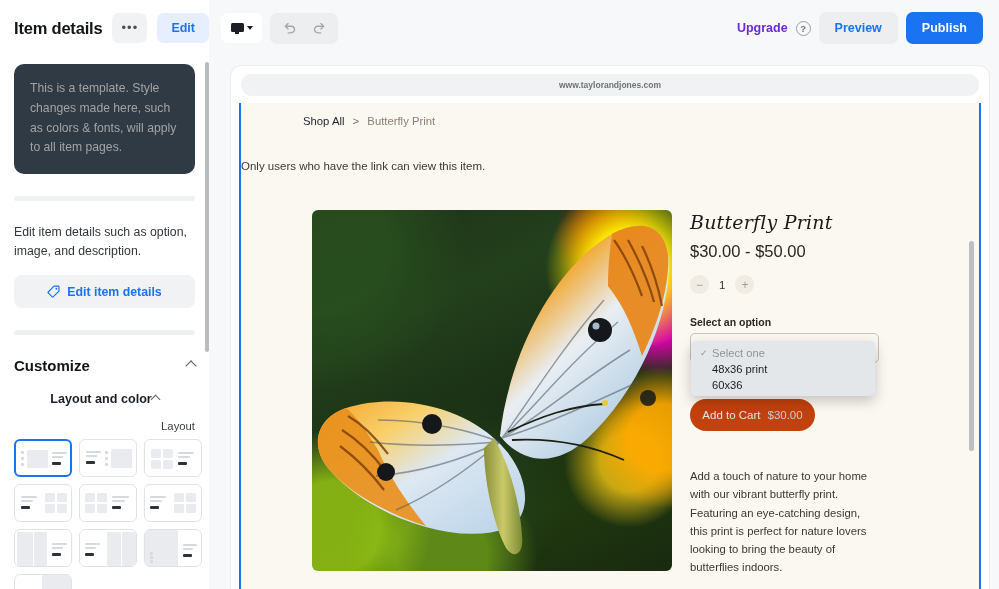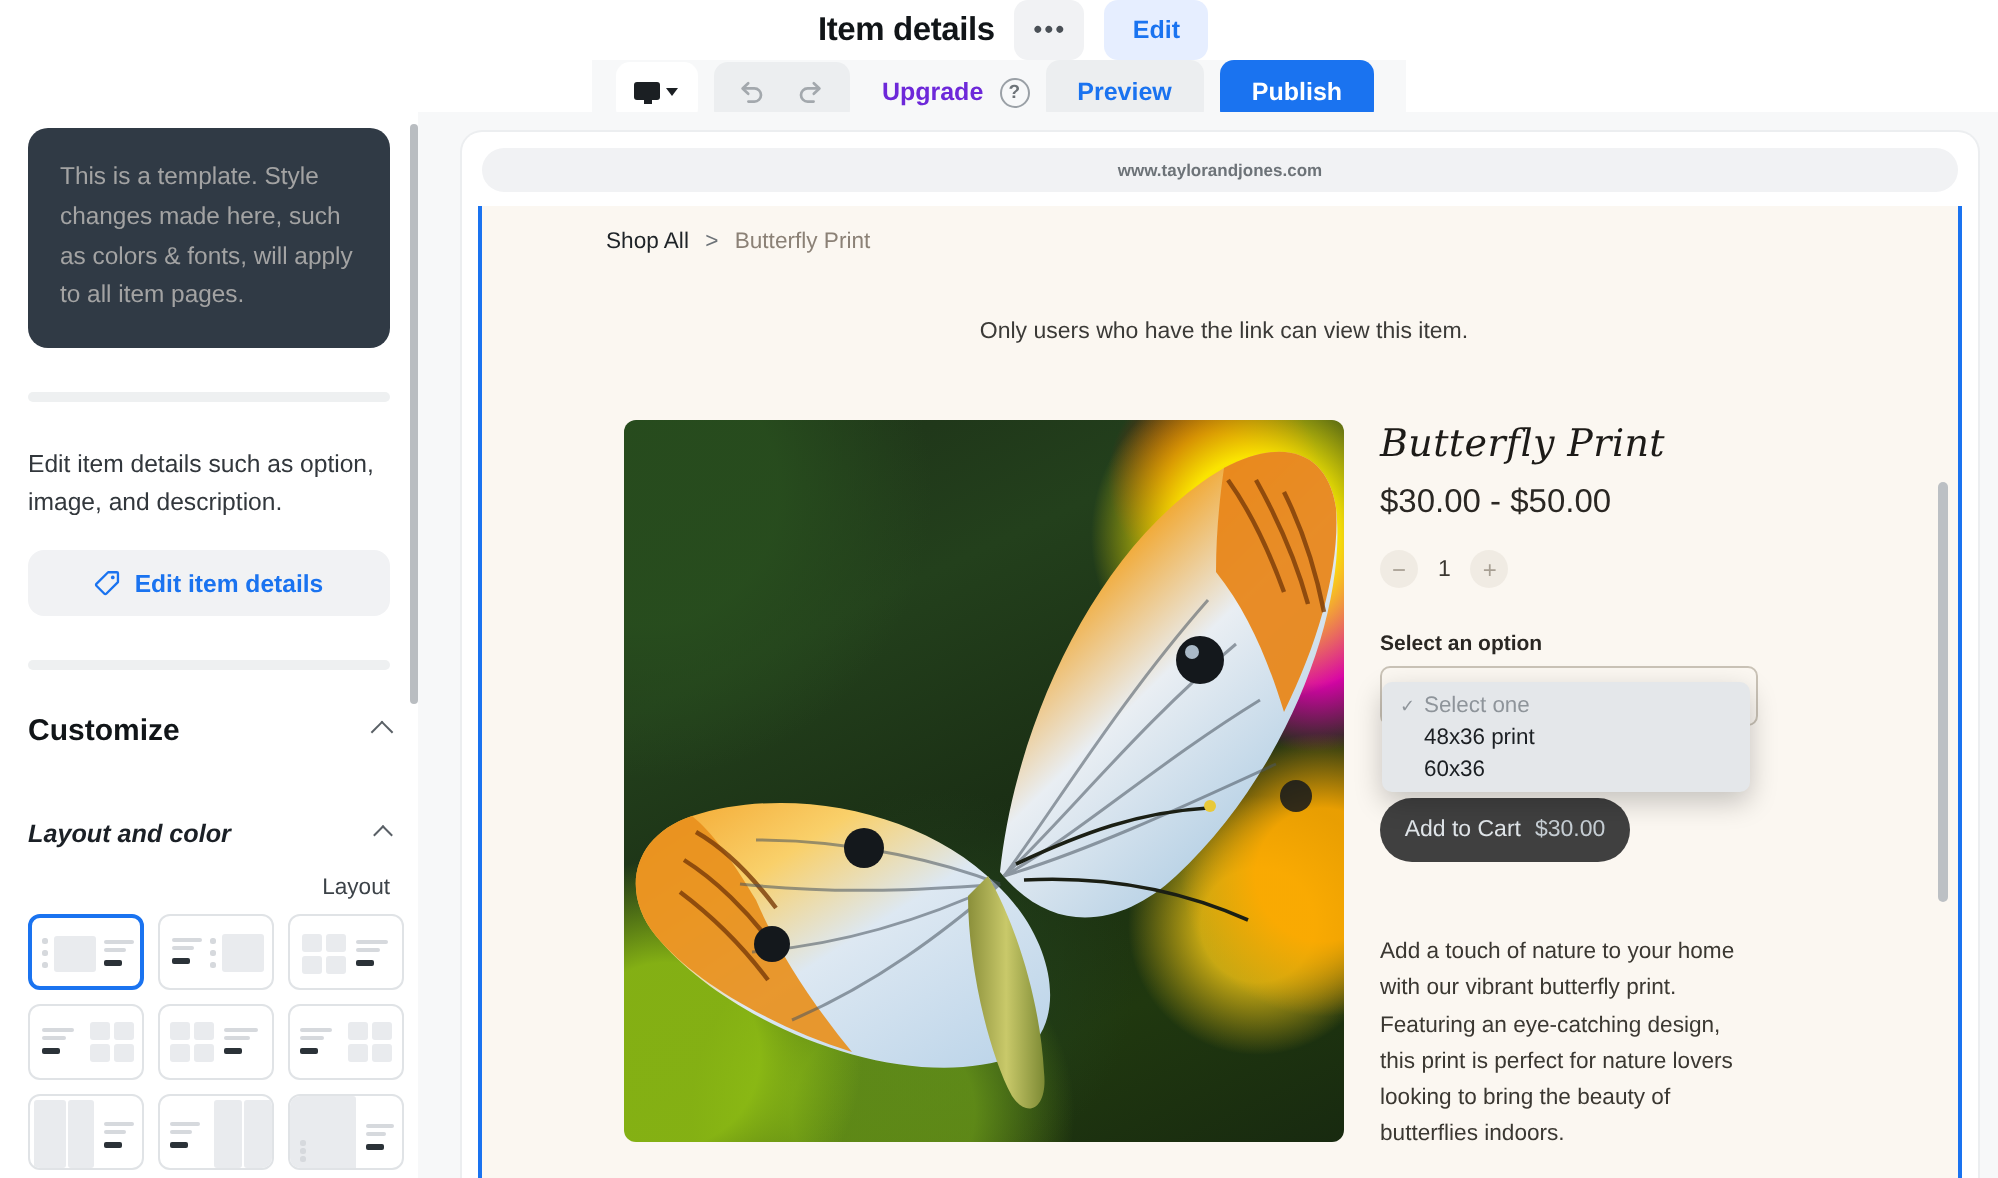--- a/index.html
+++ b/index.html
@@ -6,21 +6,21 @@
   html, body {
     width: 999px; height: 589px;
     font-family: "Liberation Sans", sans-serif;
     background: #ffffff; overflow: hidden;
   }
   body { position: relative; }
 
   
   .topbar {
     position: absolute; top: 0; left: 0; width: 999px; height: 56px;
-    background: #fff; display: flex; align-items: center; flex-direction: column;
+    background: #fff; display: flex; align-items: center;
   }
   .topbar-left {
     width: 209px; height: 56px; display: flex; align-items: center;
     padding-left: 14px; gap: 10px; background: #fff;
   }
   .page-title { font-size: 16.5px; font-weight: bold; color: #111518; letter-spacing: -0.2px; }
   .btn-ellipsis {
     width: 35px; height: 30px; border-radius: 7px; background: #f1f2f4;
     display: flex; align-items: center; justify-content: center;
     color: #4a5056; font-size: 13px; letter-spacing: 1px; line-height: 6px;
@@ -88,21 +88,21 @@
     margin-top: 14px; height: 33px; background: #f1f2f4; border-radius: 8px;
     display: flex; align-items: center; justify-content: center; gap: 7px;
     color: #1a73f0; font-size: 12.3px; font-weight: bold;
   }
   .sec-head {
     display: flex; align-items: center; justify-content: space-between;
     margin-top: 22px;
   }
   .sec-title { font-size: 15px; font-weight: bold; color: #111518; }
   .sub-head {
-    display: flex; align-items: center; justify-content: space-between; margin-top: 36px; font-style: italic;
+    display: flex; align-items: center; justify-content: center; margin-top: 18px;
   }
   .sub-title { font-size: 12.6px; font-weight: bold; color: #1b2026; }
   .field-label { font-size: 11.3px; color: #3c4248; margin-top: 14px; text-align: right; }
 
   .layout-grid {
     margin-top: 7px; display: grid; grid-template-columns: repeat(3, 58px);
     gap: 7px 7px;
   }
   .lay-thumb {
     width: 58px; height: 38px; border: 1px solid #e0e3e6; border-radius: 6px;
@@ -139,21 +139,21 @@
   .site {
     position: absolute; top: 37px; left: 8px; width: 742px; height: 486px;
     background: #fbf7f1; border-left: 2px solid #1a73f0; border-right: 2px solid #1a73f0;
     overflow: hidden;
   }
   .crumbs { position: absolute; top: 12px; left: 62px; font-size: 11.3px; }
   .crumb-a { color: #1f2428; }
   .crumb-sep { color: #6d7378; margin: 0 5px; }
   .crumb-b { color: #8b8176; }
   .notice {
-    position: absolute; top: 57px; left: 0; width: 742px; text-align: center;
+    position: absolute; top: 57px; left: 0; width: 742px; 
     font-size: 11.5px; color: #3b3a37;
   }
 
   
   .prod-img {
     position: absolute; left: 71px; top: 107px; width: 360px; height: 361px;
     border-radius: 6px; overflow: hidden;
     background:
       radial-gradient(circle at 88% 16%, rgba(255,238,0,.95) 0 9%, rgba(255,238,0,0) 19%),
       radial-gradient(circle at 96% 28%, rgba(226,0,176,.95) 0 7%, rgba(226,0,176,0) 15%),
@@ -188,21 +188,21 @@
   .opt-label {
     position: absolute; left: 449px; top: 213px; font-size: 10.5px;
     font-weight: bold; color: #2a2723;
   }
   .select-box {
     position: absolute; left: 449px; top: 230px; width: 189px; height: 30px;
     border: 1px solid #c9c2b6; border-radius: 5px; background: #fbf7f1;
   }
   .atc {
     position: absolute; left: 449px; top: 296px; width: 125px; height: 32px;
-    border-radius: 17px; background: #404040; display: flex; align-items: center;
+    border-radius: 17px; background: #c2410c; display: flex; align-items: center;
     justify-content: center; gap: 7px; color: #dfe4e8; font-size: 11.5px;
   }
   .atc .pr { color: #c6ced4; }
   .p-desc {
     position: absolute; left: 449px; top: 364px; width: 190px;
     font-size: 11.3px; line-height: 1.62; color: #3b3832;
   }
 
   
   .dd {

